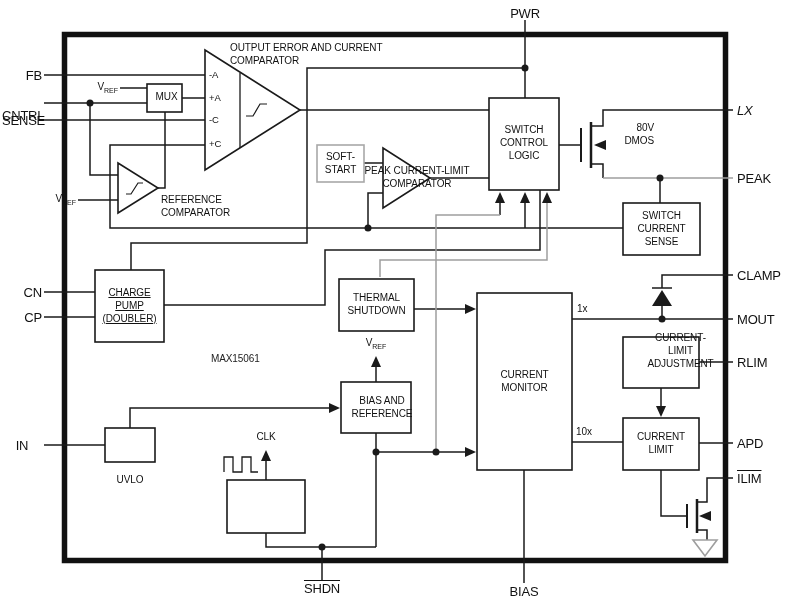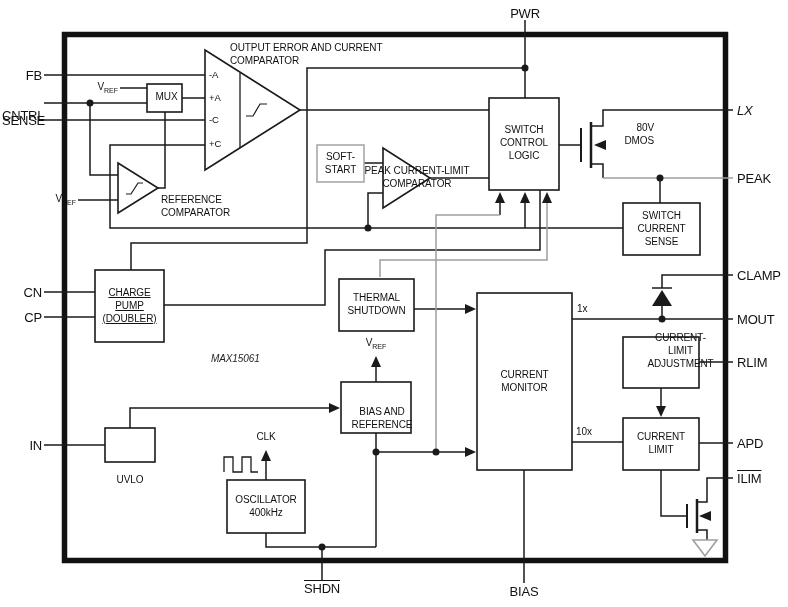--- a/index.html
+++ b/index.html
@@ -9,21 +9,21 @@
   }
   .stage svg{position:absolute;left:0;top:0;}
   .lbl{
     position:absolute;font-size:10px;line-height:1.28;color:#111;
     white-space:pre-line;letter-spacing:-0.1px;
   }
   .pin{font-size:13px;letter-spacing:-0.2px;}
   .c{text-align:center;}
   .r{text-align:right;}
   .ov{text-decoration:overline;}
-  .it{font-style:italic;color:#222;}
+  .it{color:#222;}
   .small{font-size:9.5px;}
   .lbl sub{font-size:7px;letter-spacing:0;}
 </style>
 </head>
 <body>
 
 <div class="stage">
 
   <svg width="788" height="607" viewBox="0 0 788 607">
 
@@ -141,21 +141,21 @@
       <circle cx="322" cy="547" r="3.5"></circle>
     </g>
   </svg>
 
   <div class="lbl pin c" style="left:505px;top:6px;width:40px;">PWR</div>
   <div class="lbl pin r" style="left:2px;top:68px;width:40px;">FB</div>
   <div class="lbl pin r" style="left:2px;top:96px;width:40px;margin-top:12px;">CNTRL</div>
   <div class="lbl pin r" style="left:2px;top:113px;width:40px;">SENSE</div>
   <div class="lbl pin r" style="left:2px;top:285px;width:40px;">CN</div>
   <div class="lbl pin r" style="left:2px;top:310px;width:40px;">CP</div>
-  <div class="lbl pin r" style="left:2px;top:438px;width:40px;">IN</div>
+  <div class="lbl pin r" style="left:2px;top:438px;width:40px;text-align:center;">IN</div>
   <div class="lbl pin" style="left:737px;top:103px;font-style:italic;">LX</div>
   <div class="lbl pin" style="left:737px;top:171px;">PEAK</div>
   <div class="lbl pin" style="left:737px;top:268px;">CLAMP</div>
   <div class="lbl pin" style="left:737px;top:312px;">MOUT</div>
   <div class="lbl pin" style="left:737px;top:355px;">RLIM</div>
   <div class="lbl pin" style="left:737px;top:436px;">APD</div>
   <div class="lbl pin ov" style="left:737px;top:471px;">ILIM</div>
   <div class="lbl pin c ov" style="left:302px;top:581px;width:40px;">SHDN</div>
   <div class="lbl pin c" style="left:504px;top:584px;width:40px;">BIAS</div>
 
@@ -166,25 +166,23 @@
 CONTROL
 LOGIC</div>
   <div class="lbl c" style="left:623px;top:210px;width:77px;">SWITCH
 CURRENT
 SENSE</div>
   <div class="lbl c" style="left:95px;top:287px;width:69px;text-decoration:underline;">CHARGE
 PUMP
 (DOUBLER)</div>
   <div class="lbl c" style="left:339px;top:292px;width:75px;">THERMAL
 SHUTDOWN</div>
-  <div class="lbl c" style="left:341px;top:406px;width:82px;">BIAS AND
+  <div class="lbl c" style="left:341px;top:395px;width:82px;">BIAS AND
 REFERENCE</div>
   <div class="lbl c" style="left:105px;top:439px;width:50px;margin-top:35px;">UVLO</div>
-  <div class="lbl c" style="left:227px;top:494px;width:78px;">OSCILLATOR
-400kHz</div>
   <div class="lbl c" style="left:477px;top:369px;width:95px;">CURRENT
 MONITOR</div>
   <div class="lbl c" style="left:623px;top:332px;width:99px;margin-left:8px;">CURRENT-
 LIMIT
 ADJUSTMENT</div>
   <div class="lbl c" style="left:623px;top:431px;width:76px;">CURRENT
 LIMIT</div>
 
   <div class="lbl" style="left:230px;top:42px;width:175px;">OUTPUT ERROR AND CURRENT
 COMPARATOR</div>

